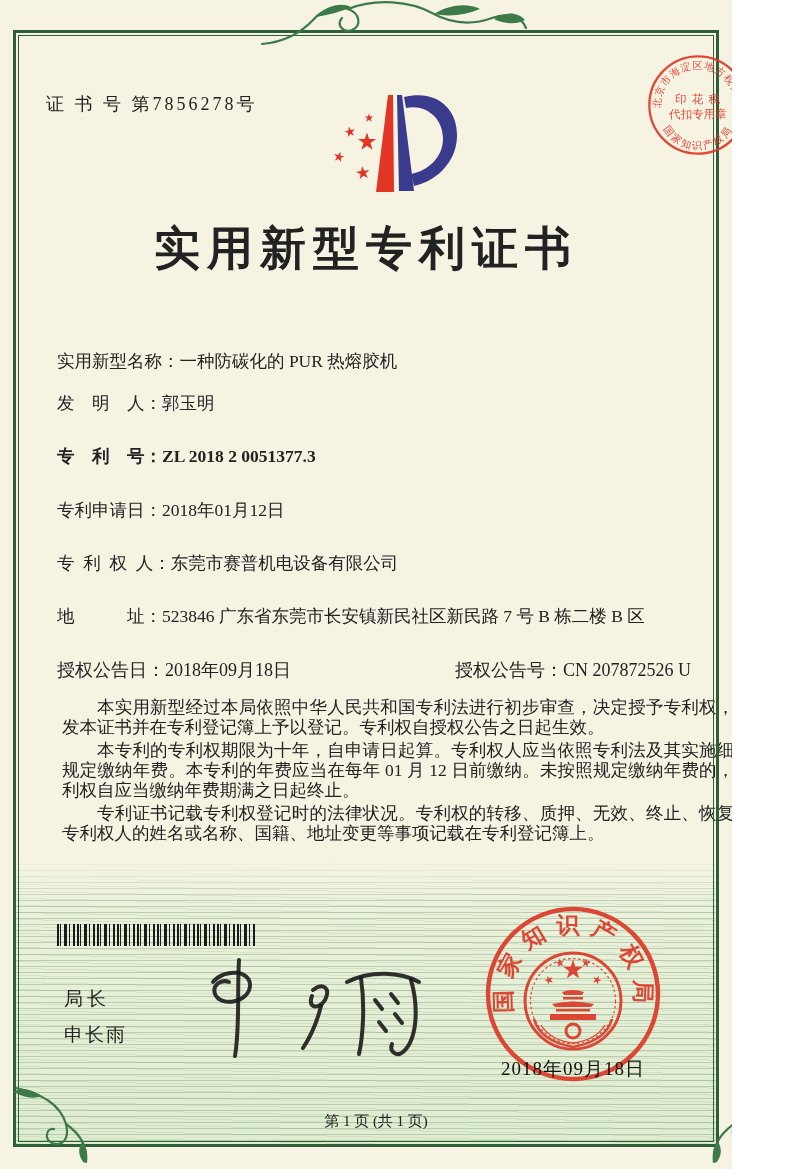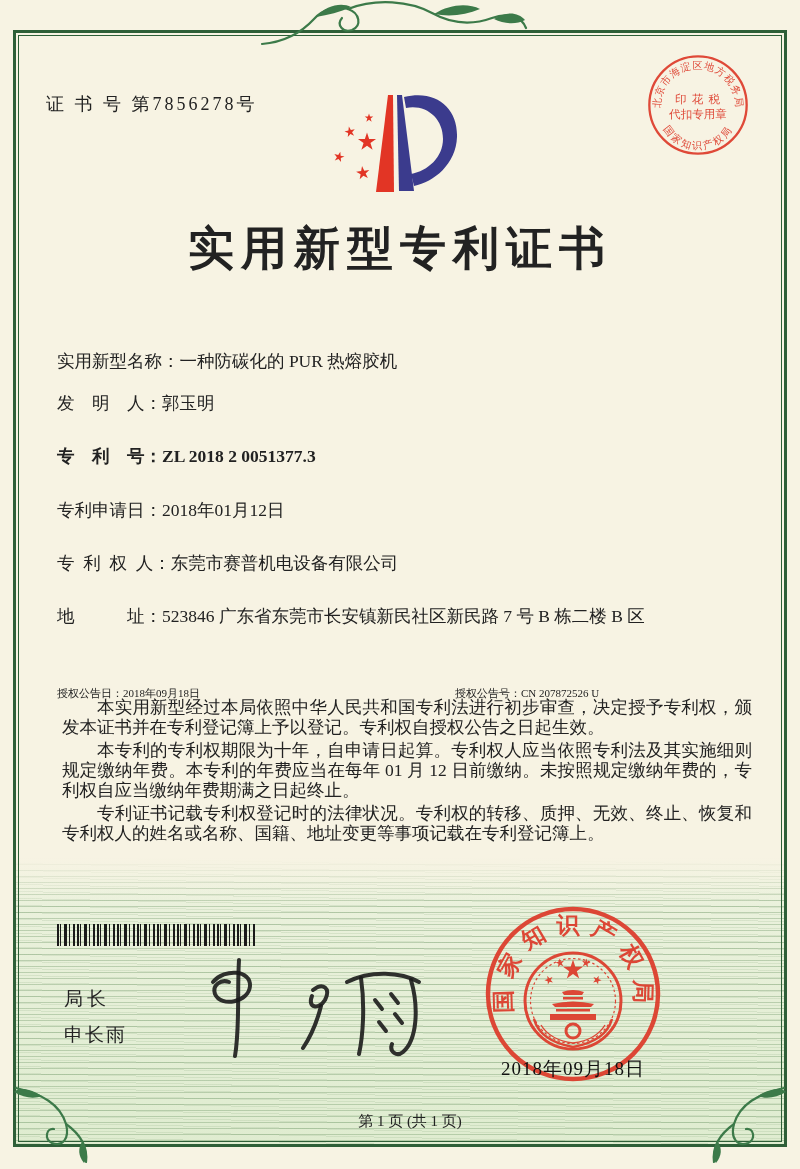--- a/index.html
+++ b/index.html
@@ -1,21 +1,21 @@
 <!DOCTYPE html>
 <html style="--paper: #f7f3e3; --frame-green: #2e5f38; --ornament-green: #3c7a49; --stamp-red: #dd3b2a; --logo-blue: #3b3b8d; --logo-red: #e23525; --ink: #222222; --guilloche: #dbe9d0;"><head>
 <meta charset="utf-8">
 <style>
   :root{
     --paper:#f7f3e3; --frame-green:#2e5f38; --ornament-green:#3c7a49;
     --stamp-red:#dd3b2a; --logo-blue:#3b3b8d; --logo-red:#e23525;
     --ink:#222222; --guilloche:#dbe9d0;
   }
   html,body{margin:0;padding:0;}
-  .page{position:relative;width:800px;height:1169px;background:var(--paper);overflow:hidden;
+  .page{position:relative;width:732px;height:1169px;background:var(--paper);overflow:hidden;
         font-family:"Liberation Serif","DejaVu Serif",serif;color:var(--ink);}
   
   .frame{position:absolute;left:13px;right:13px;top:30px;bottom:22px;border:3px solid var(--frame-green);z-index:3;pointer-events:none;}
   .frame-inner{position:absolute;inset:2px;border:1px solid var(--frame-green);}
   .ornament{position:absolute;z-index:4;pointer-events:none;}
   .ornament path{stroke:var(--ornament-green);fill:none;stroke-width:2.2;stroke-linecap:round;}
   .ornament .leaf{fill:var(--ornament-green);stroke:none;}
   
   .green-band{position:absolute;left:16px;right:16px;top:858px;height:286px;z-index:1;
     background:
@@ -27,21 +27,21 @@
   .cert-no{position:absolute;left:46px;top:92px;font-size:18px;letter-spacing:3px;z-index:2;}
   .logo-svg{position:absolute;left:330px;top:92px;z-index:2;}
   .tax-stamp{position:absolute;left:645px;top:52px;z-index:5;opacity:.92;}
   .tax-stamp text{fill:var(--stamp-red);font-family:"Liberation Sans","DejaVu Sans",sans-serif;}
   .title{position:absolute;left:0;right:0;top:218px;text-align:center;font-size:46px;font-weight:700;
          letter-spacing:7px;z-index:2;}
   
   .field-row{position:absolute;left:57px;width:700px;display:flex;font-size:17.5px;line-height:27px;z-index:2;}
   .flabel{white-space:pre;flex:none;}
   .fvalue{flex:none;max-width:580px;}
-  .grant-row{position:absolute;left:57px;top:658px;width:700px;font-size:11px;z-index:2;margin-top:28px;}
+  .grant-row{position:absolute;left:57px;top:658px;width:700px;font-size:18px;z-index:2;}
   .grant-right{position:absolute;left:398px;top:0;}
   
   .body-text{position:absolute;left:62px;top:697px;width:690px;font-size:17.5px;line-height:20px;
              text-align:justify;z-index:2;font-family:Liberation Serif, serif;}
   .body-text p{margin:0 0 3px 0;text-indent:2em;}
   
   .barcode{position:absolute;left:57px;top:924px;width:200px;height:22px;z-index:2;
     background:repeating-linear-gradient(90deg,#1a1a1a 0 2px,rgba(0,0,0,0) 2px 3px,#1a1a1a 3px 4px,
       rgba(0,0,0,0) 4px 7px,#1a1a1a 7px 10px,rgba(0,0,0,0) 10px 12px,#1a1a1a 12px 13px,rgba(0,0,0,0) 13px 16px,
       #1a1a1a 16px 18px,rgba(0,0,0,0) 18px 20px);}

